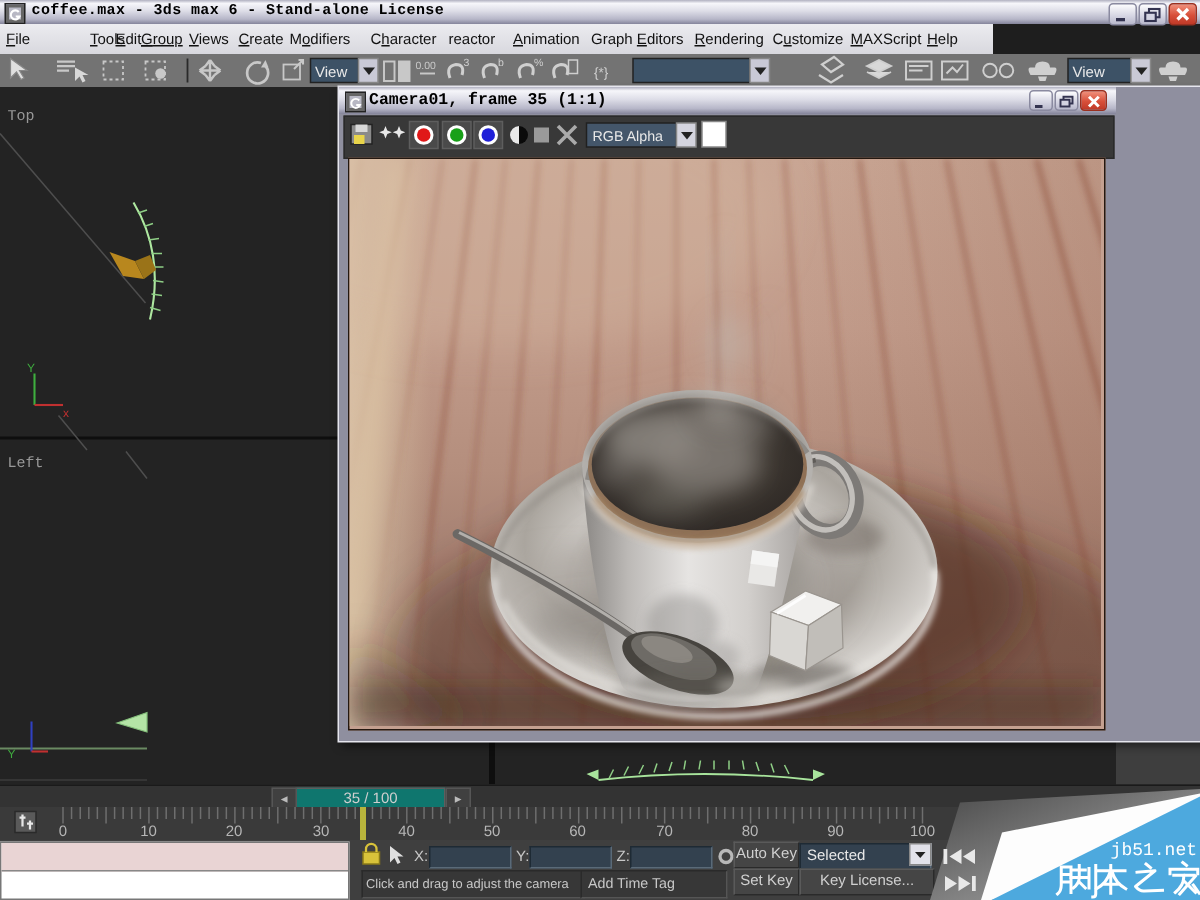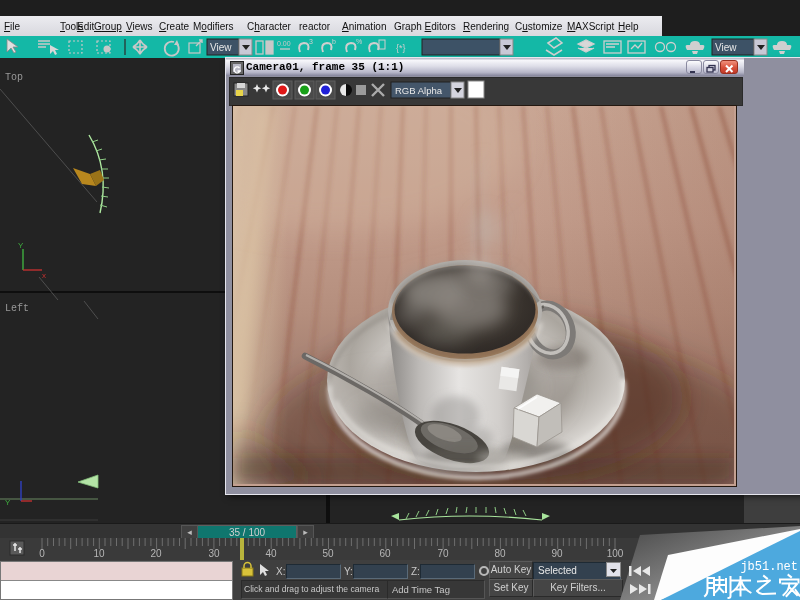--- a/index.html
+++ b/index.html
@@ -14,21 +14,21 @@
   .wbtn{top:2px;width:17px;height:13px;border-radius:3px;border:1px solid #8a8aa0;
     background:linear-gradient(#fdfdfe,#d4d4e2 60%,#b9b9cc);}
   .wbtn.close{background:linear-gradient(#f0907c,#d8503a 55%,#c03a28);border-color:#9a3020;}
   #appicon{left:3px;top:2px;width:12px;height:12px;background:#b8b8c4;border:1px solid #222;box-shadow:inset 0 0 0 2px #666;}
   
   #menubar{left:0;top:16px;width:662px;height:20px;
     background:linear-gradient(#ececf0,#d8d8de);border-bottom:1px solid #9a9aa8;}
   #menubar span{position:absolute;top:5px;font:10px "Liberation Sans",sans-serif;color:#111;}
   #menubar u{text-decoration:underline;}
   
-  #toolbar{left:0;top:36px;width:800px;height:22px;background:#14b8a6;border-bottom:3px solid #22c55e;}
+  #toolbar{left:0;top:36px;width:800px;height:22px;background:#737373;border-bottom:3px solid #22c55e;}
   
   #vp{left:0;top:58px;width:800px;height:465px;background:#232323;}
   
   #rwin{left:226px;top:58px;width:618px;height:436px;background:#8f8f9f;
     box-shadow:0 0 0 1px #e6e6ee, 2px 3px 6px rgba(0,0,0,.55);}
   #rtitle{left:0;top:0;width:518px;height:18px;
     background:linear-gradient(#b0b0c0,#f6f6fa 14%,#dedee8 45%,#b6b6c8 80%,#84849a);}
   #rtitle .txt{left:20px;top:3px;font:bold 11px "Liberation Mono",monospace;color:#000;white-space:nowrap;}
   #rtool{left:3px;top:19px;width:512px;height:27px;background:#383838;border:1px solid #2a2a2a;}
   #rimg{left:6px;top:47px;width:503px;height:380px;background:#c4a090;border:1px solid #241810;}
@@ -44,20 +44,36 @@
   #listener .pink{position:absolute;left:0;top:0;width:231px;height:18px;background:#e9d4d4;border-bottom:1px solid #888;}
   .field{position:absolute;background:#33414f;border:1px solid #1e2a34;border-right-color:#5a6a78;border-bottom-color:#5a6a78;}
   .sblab{position:absolute;z-index:2;color:#c8c8c8;font:10px "Liberation Sans",sans-serif;}
   .sbbtn{position:absolute;background:#454545;border:1px solid #5a5a5a;border-right-color:#2a2a2a;border-bottom-color:#2a2a2a;
     color:#d0d0d0;font:10px "Liberation Sans",sans-serif;text-align:center;}
 </style>
 </head>
 <body>
 <div id="stage">
 
+  <div id="titlebar" class="abs">
+    <div id="appicon" class="abs"><svg width="12" height="12">
+          <path d="M8.5 4 a3 3 0 1 0 0.5 3 l-2.5 0" fill="none" stroke="#fff" stroke-width="1.4"></path>
+        </svg></div>
+    <div class="txt abs">coffee.max - 3ds max 6 - Stand-alone License</div>
+    <div class="wbtn abs" style="left:739px;"><svg width="17" height="13">
+          <rect x="4" y="9" width="6" height="2.2" fill="#333350"></rect>
+        </svg></div>
+    <div class="wbtn abs" style="left:759px;"><svg width="17" height="13">
+          <rect x="6" y="3" width="7" height="5.5" fill="none" stroke="#333350" stroke-width="1.4"></rect>
+          <rect x="3.5" y="5.5" width="7" height="5.5" fill="#d4d4e2" stroke="#333350" stroke-width="1.4"></rect>
+        </svg></div>
+    <div class="wbtn close abs" style="left:779px;"><svg width="17" height="13">
+          <path d="M5 3 l7 7 M12 3 l-7 7" stroke="#fff" stroke-width="2.2"></path>
+        </svg></div>
+  </div>
 
   <div id="menubar" class="abs">
     <span style="left:4px;"><u>F</u>ile</span>
     <span style="left:32px;margin-left:45px;"><u>E</u>dit</span>
     <span style="left:60px;"><u>T</u>ools</span>
     <span style="left:94px;text-decoration:underline;"><u>G</u>roup</span>
     <span style="left:126px;"><u>V</u>iews</span>
     <span style="left:159px;"><u>C</u>reate</span>
     <span style="left:193px;">M<u>o</u>difiers</span>
     <span style="left:247px;">C<u>h</u>aracter</span>
@@ -582,21 +598,21 @@
     <div class="abs" style="left:387px;top:20px;width:92px;height:17px;background:#373737;border:1px solid #2a2a2a;border-bottom-color:#555;border-right-color:#555;color:#c8c8c8;font:9.5px 'Liberation Sans';line-height:17px;padding-left:4px;">Add Time Tag</div>
 
     <div class="sbbtn" style="left:489px;top:1px;width:42px;height:16px;line-height:16px;">Auto Key</div>
     <div class="sbbtn" style="left:489px;top:19px;width:42px;height:16px;line-height:16px;">Set Key</div>
     <div class="field" style="left:533px;top:2px;width:88px;height:29px;color:#e8e8e8;font:10px 'Liberation Sans';line-height:15px;padding-left:4px;box-sizing:border-box;">Selected</div>
     <div class="abs" style="left:606px;top:2px;width:15px;height:15px;background:#e2e2ea;border:1px solid #888;box-sizing:border-box;">
       <svg width="13" height="13">
           <path d="M3 5 l3.5 4 l3.5 -4 Z" fill="#222"></path>
         </svg>
     </div>
-    <div class="sbbtn" style="left:533px;top:19px;width:88px;height:16px;line-height:16px;">Key Filters...</div>
+    <div class="sbbtn" style="left:533px;top:19px;width:88px;height:16px;line-height:16px;">Key License...</div>
   </div>
   <div id="listener" class="abs">
       <div class="pink"></div>
     </div>
 
   <div id="watermark" class="abs" style="left:610px;top:520px;width:190px;height:80px;">
     <svg width="190" height="80" viewBox="0 0 190 80" style="position:absolute;left:0;top:0">
       <defs>
         <linearGradient id="wmshadow" x1="0" y1="0" x2="1" y2="1">
           <stop offset="0" stop-color="#484848"></stop>

